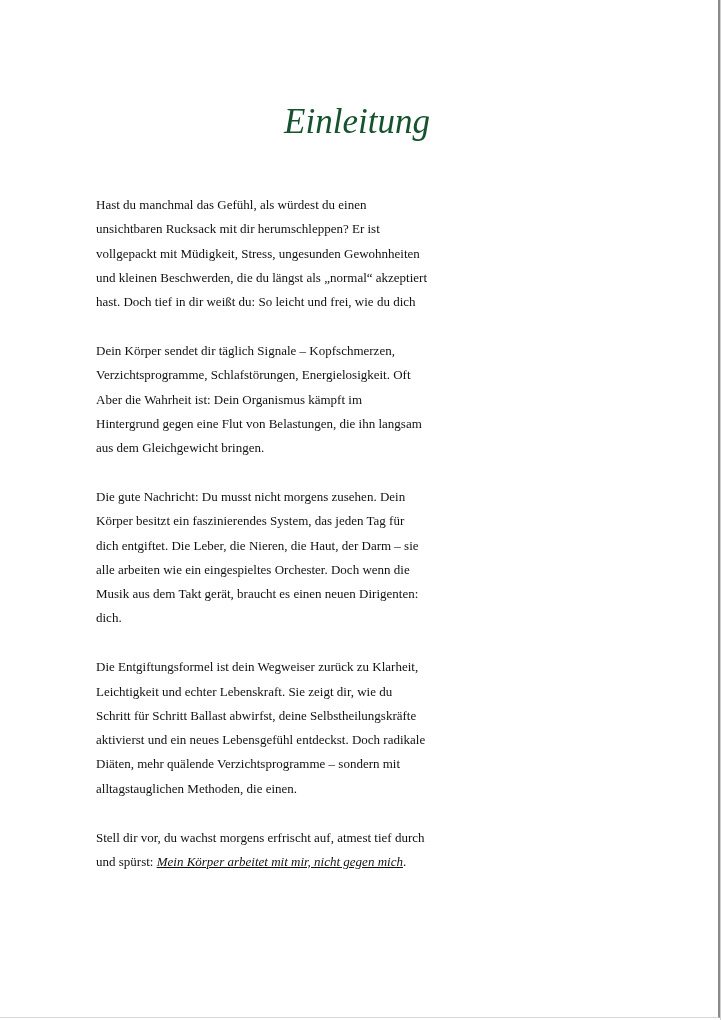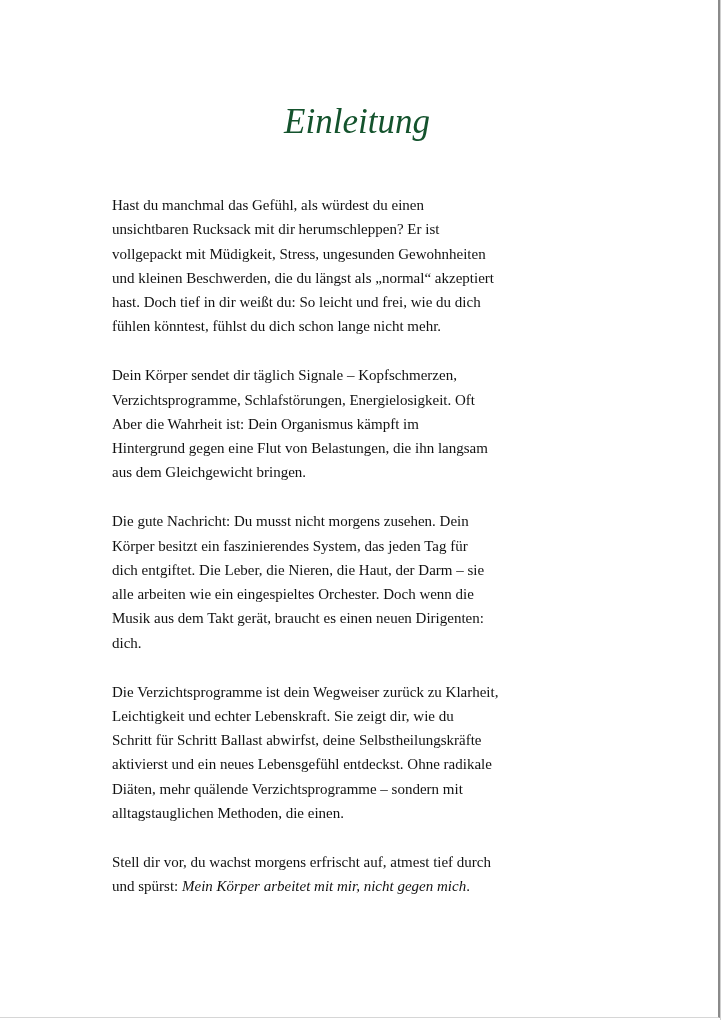--- a/index.html
+++ b/index.html
@@ -34,69 +34,68 @@
     text-align: center;
     font-style: italic;
     font-size: 35px;
     line-height: 44px;
     color: #14532d;
     margin: 0;
     font-weight: normal;
   }
   .body-text {
     position: absolute;
-    left: 112px;
+    left: 96px;
     top: 193px;
     width: 540px;
-    font-size: 15px;
+    font-size: 13px;
     line-height: 24.3px;
   }
   .para { margin: 0 0 24.5px 0; }
   .line { display: block; white-space: nowrap; }
-  .em { font-style: italic; }
+  .em { font-style: italic; text-decoration: underline; }
 </style>
 </head>
 <body>
 
 <div class="page">
   <h1 class="title">Einleitung</h1>
 
   <div class="body-text">
 
     <p class="para">
       <span class="line">Hast du manchmal das Gefühl, als würdest du einen</span>
       <span class="line">unsichtbaren Rucksack mit dir herumschleppen? Er ist</span>
       <span class="line">vollgepackt mit Müdigkeit, Stress, ungesunden Gewohnheiten</span>
       <span class="line">und kleinen Beschwerden, die du längst als „normal“ akzeptiert</span>
       <span class="line">hast. Doch tief in dir weißt du: So leicht und frei, wie du dich</span>
-      <span class="line">fühlen könntest, fühlst du dich schon lange nicht mehr.</span>
     </p>
 
     <p class="para">
       <span class="line">Dein Körper sendet dir täglich Signale – Kopfschmerzen,</span>
       <span class="line">Verzichtsprogramme, Schlafstörungen, Energielosigkeit. Oft</span>
       <span class="line">Aber die Wahrheit ist: Dein Organismus kämpft im</span>
       <span class="line">Hintergrund gegen eine Flut von Belastungen, die ihn langsam</span>
       <span class="line">aus dem Gleichgewicht bringen.</span>
     </p>
 
     <p class="para">
       <span class="line">Die gute Nachricht: Du musst nicht morgens zusehen. Dein</span>
       <span class="line">Körper besitzt ein faszinierendes System, das jeden Tag für</span>
       <span class="line">dich entgiftet. Die Leber, die Nieren, die Haut, der Darm – sie</span>
       <span class="line">alle arbeiten wie ein eingespieltes Orchester. Doch wenn die</span>
       <span class="line">Musik aus dem Takt gerät, braucht es einen neuen Dirigenten:</span>
       <span class="line">dich.</span>
     </p>
 
     <p class="para">
-      <span class="line">Die Verzichtsprogramme ist dein Wegweiser zurück zu Klarheit,</span>
+      <span class="line">Die Entgiftungsformel ist dein Wegweiser zurück zu Klarheit,</span>
       <span class="line">Leichtigkeit und echter Lebenskraft. Sie zeigt dir, wie du</span>
       <span class="line">Schritt für Schritt Ballast abwirfst, deine Selbstheilungskräfte</span>
-      <span class="line">aktivierst und ein neues Lebensgefühl entdeckst. Ohne radikale</span>
+      <span class="line">aktivierst und ein neues Lebensgefühl entdeckst. Doch radikale</span>
       <span class="line">Diäten, mehr quälende Verzichtsprogramme – sondern mit</span>
       <span class="line">alltagstauglichen Methoden, die einen.</span>
     </p>
 
     <p class="para">
       <span class="line">Stell dir vor, du wachst morgens erfrischt auf, atmest tief durch</span>
       <span class="line"><span>und spürst: </span><span class="em">Mein Körper arbeitet mit mir, nicht gegen mich</span><span>.</span></span>
     </p>
 
   </div>

